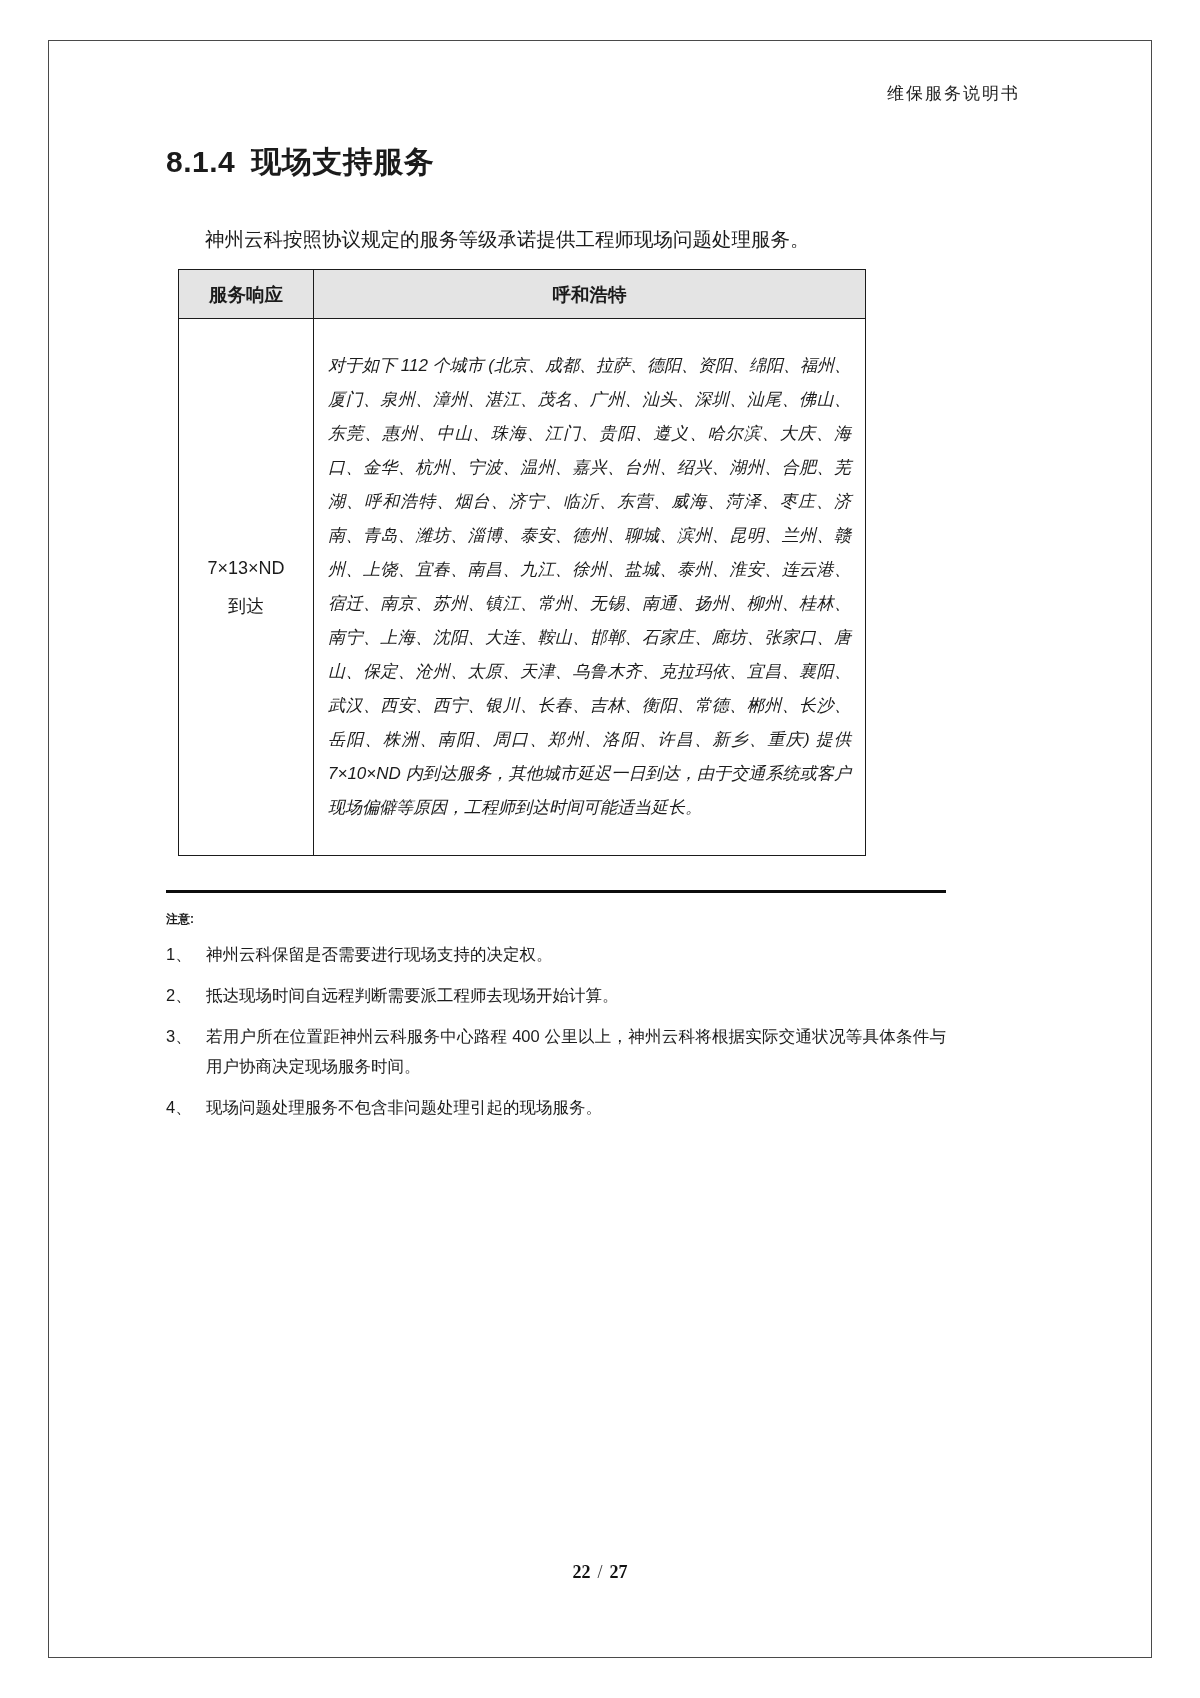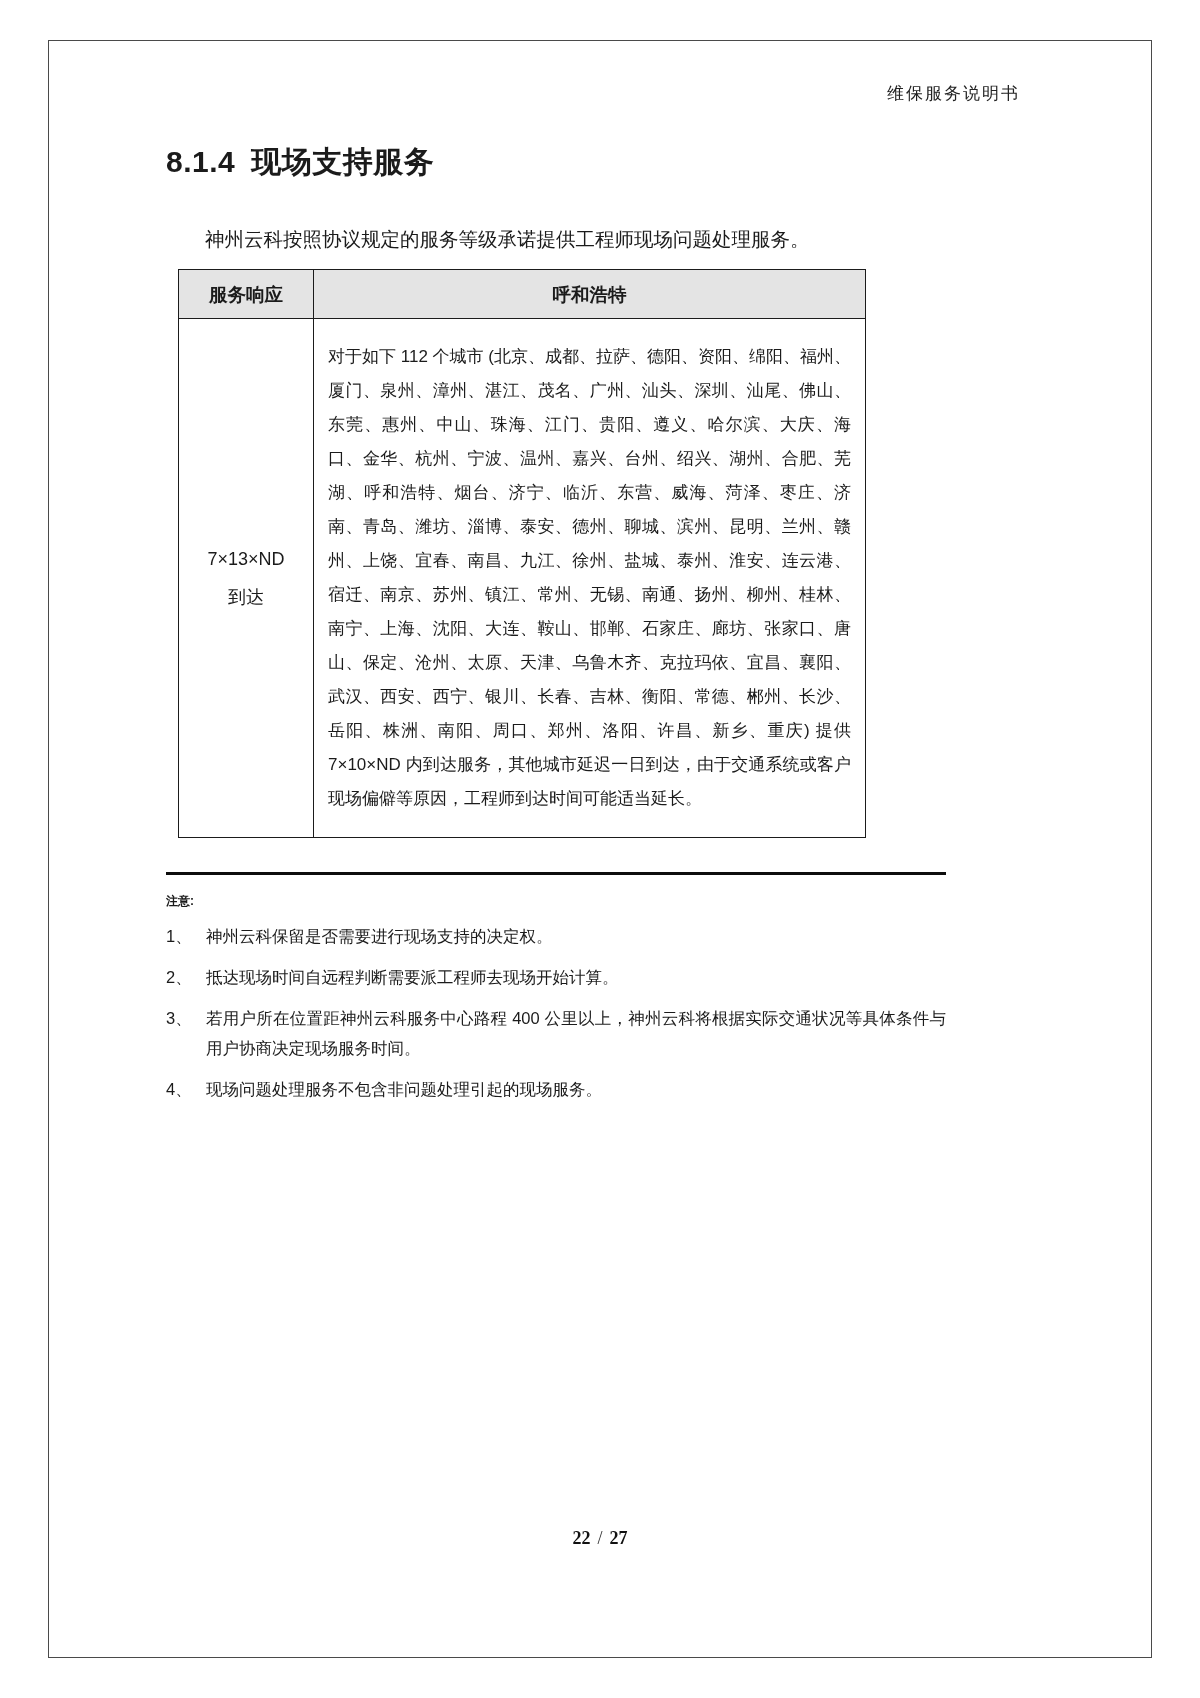--- a/index.html
+++ b/index.html
@@ -70,25 +70,26 @@
   }
   .col-response { width: 135px; }
   td.response-cell {
     text-align: center;
     vertical-align: middle;
     font-size: 18px;
     line-height: 38px;
     padding: 0;
   }
   td.cities-cell {
-    padding: 21px 14px;
+    padding: 30px 14px;
     font-size: 17px;
     line-height: 34px;
     text-align: justify;
     vertical-align: middle;
+    font-style: italic;
   }
   .divider {
     height: 3px;
     background: #0d0d0d;
     margin: 34px 0 0 0;
   }
   .notes-label {
     font-size: 12px;
     font-weight: bold;
     margin-top: 18px;
@@ -96,21 +97,21 @@
   .note-item {
     display: flex;
     font-size: 16.5px;
     line-height: 30px;
     margin-top: 11px;
   }
   .note-item .marker { flex: 0 0 40px; }
   .note-item .text { flex: 1; text-align: justify; }
   .doc-footer {
     position: absolute;
-    top: 1528px;
+    top: 1562px;
     left: 0;
     width: 100%;
     text-align: center;
     font-family: "Liberation Serif", "DejaVu Serif", serif;
     font-size: 18px;
     color: #111111;
   }
   .doc-footer .num { font-weight: bold; }
   .doc-footer .sep { font-weight: normal; color: #333; margin: 0 7px; }
 </style>

